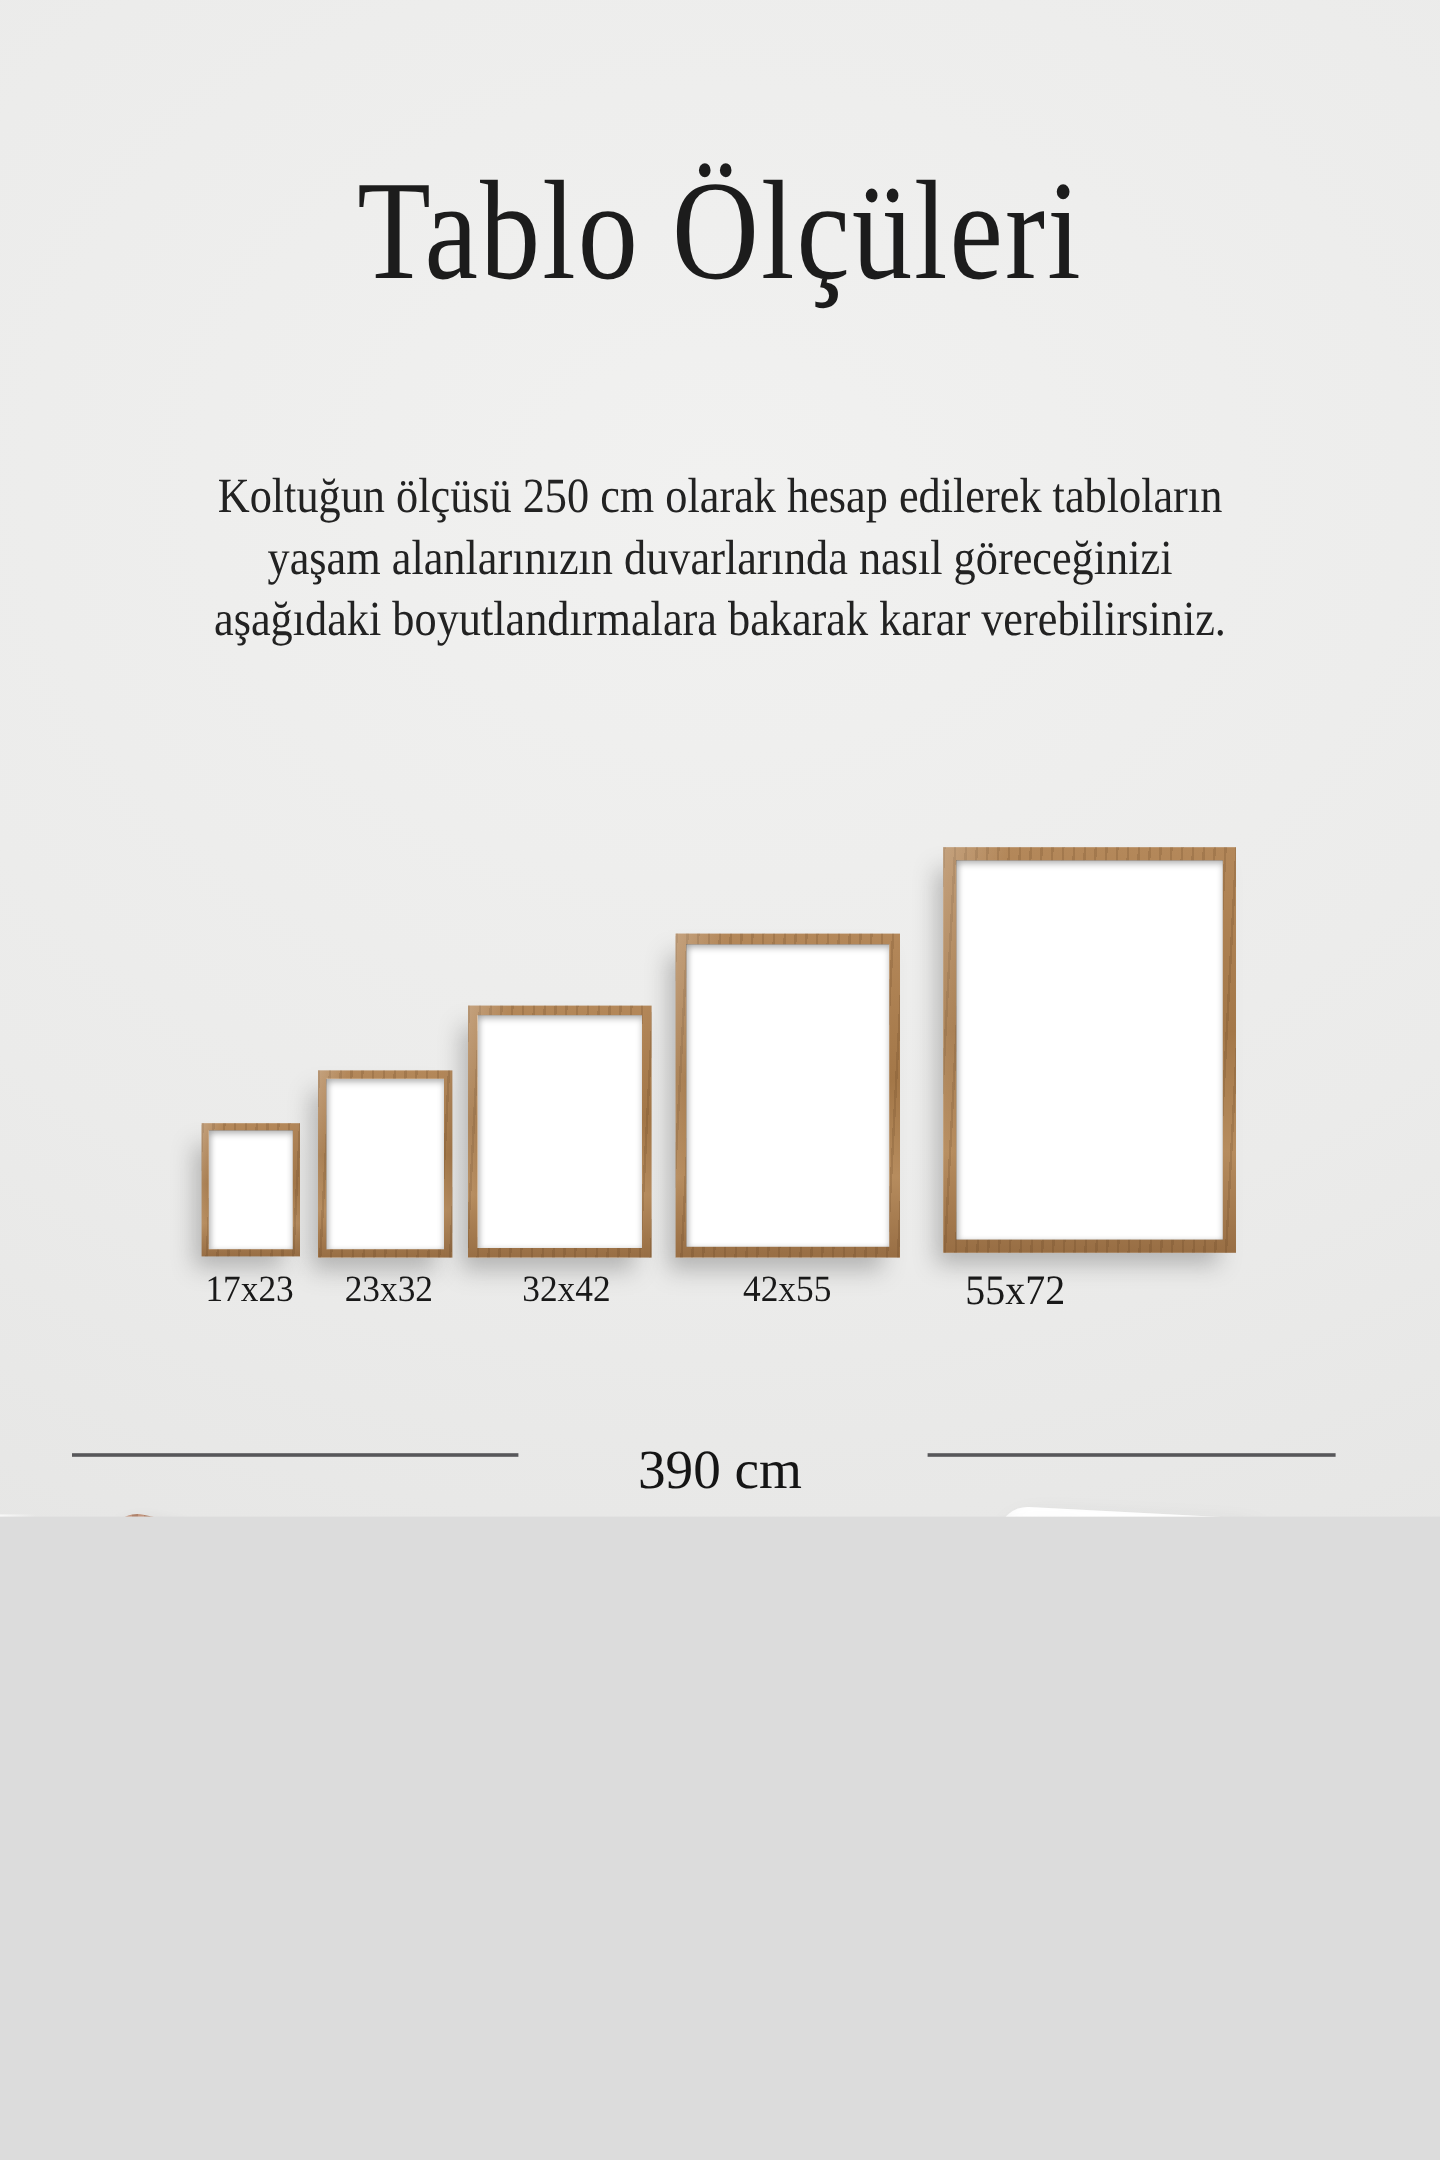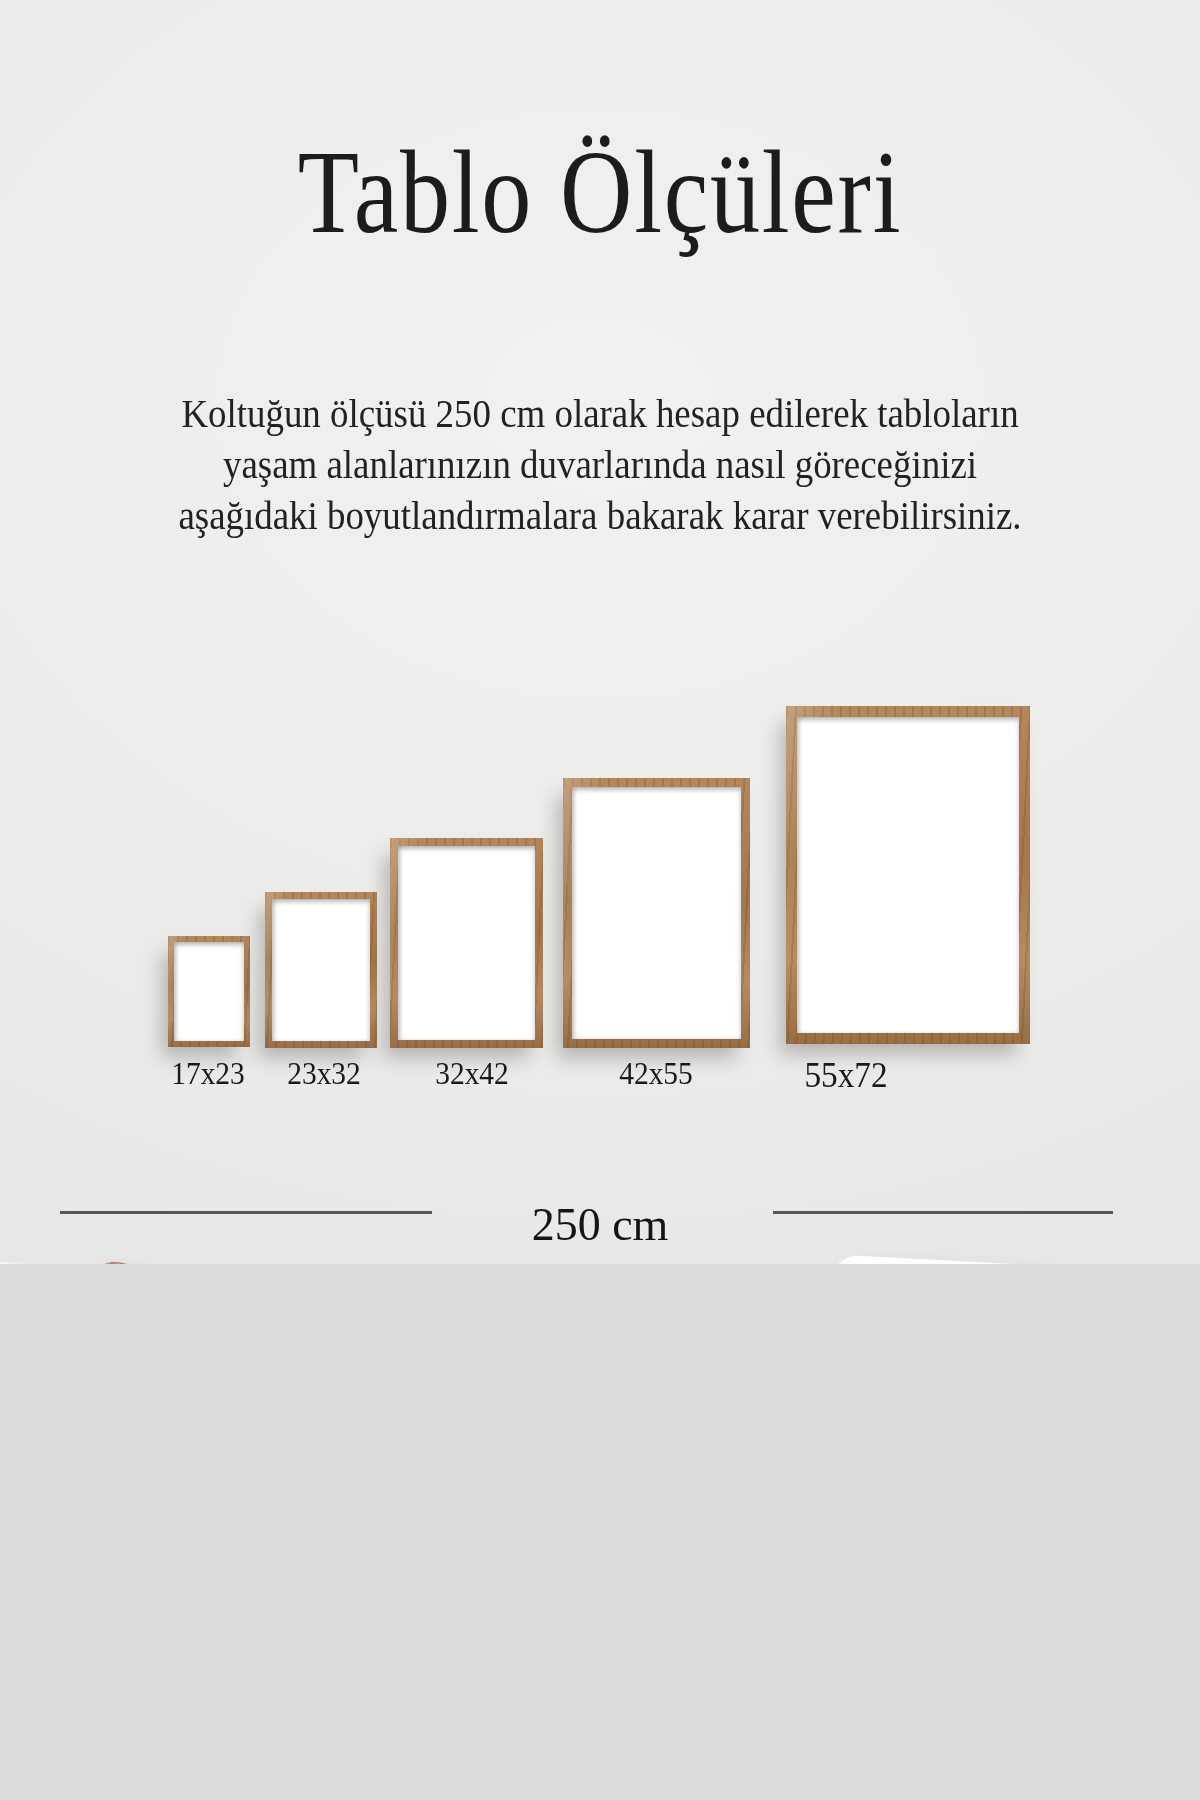--- a/index.html
+++ b/index.html
@@ -213,21 +213,21 @@
   <div class="abs pframe f5">
       <div class="art"></div>
     </div>
 
   <div class="abs frame-label l1 nowrap">17x23</div>
   <div class="abs frame-label l2 nowrap">23x32</div>
   <div class="abs frame-label l3 nowrap">32x42</div>
   <div class="abs frame-label l4 nowrap">42x55</div>
   <div class="abs frame-label l5 nowrap">55x72</div>
 
-  <div class="abs sofa-measure nowrap">250 cm</div>
+  <div class="abs sofa-measure nowrap">390 cm</div>
   <div class="abs rule rule-left"></div>
   <div class="abs rule rule-right"></div>
 
   <div>
     <div class="abs light-strip"></div>
     <div class="abs floor"></div>
     <div class="abs baseboard"></div>
     <div class="abs rug"></div>
     <div class="abs sofa-shadow"></div>
 

